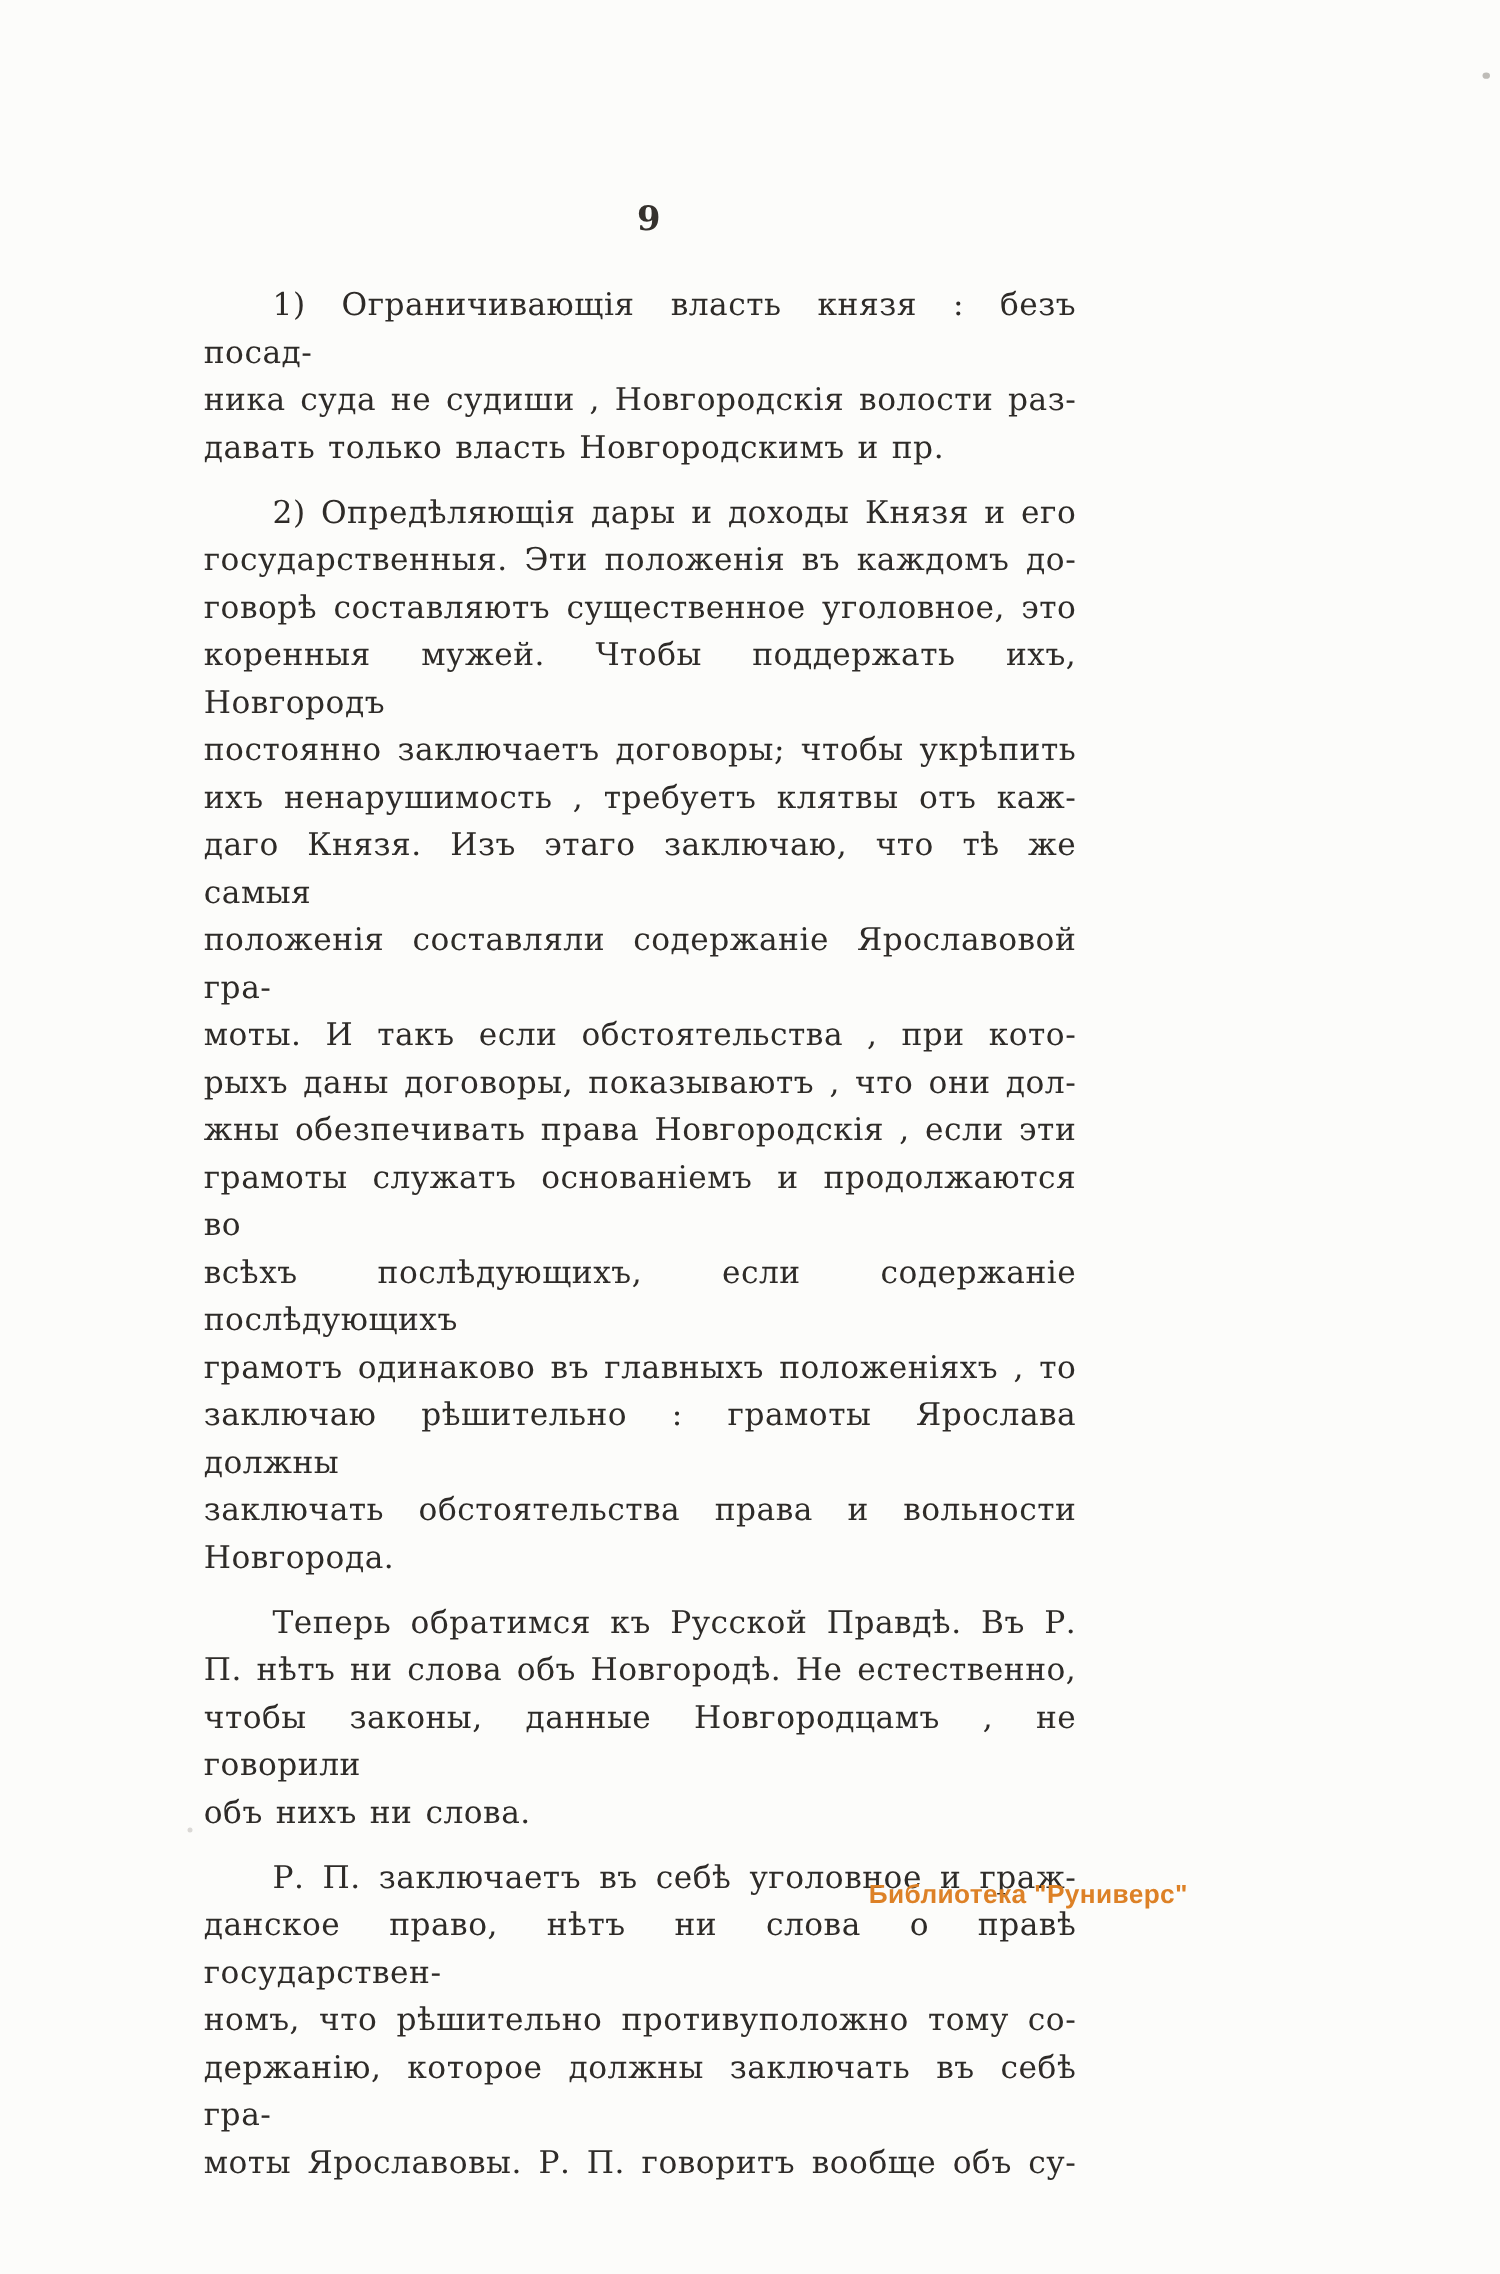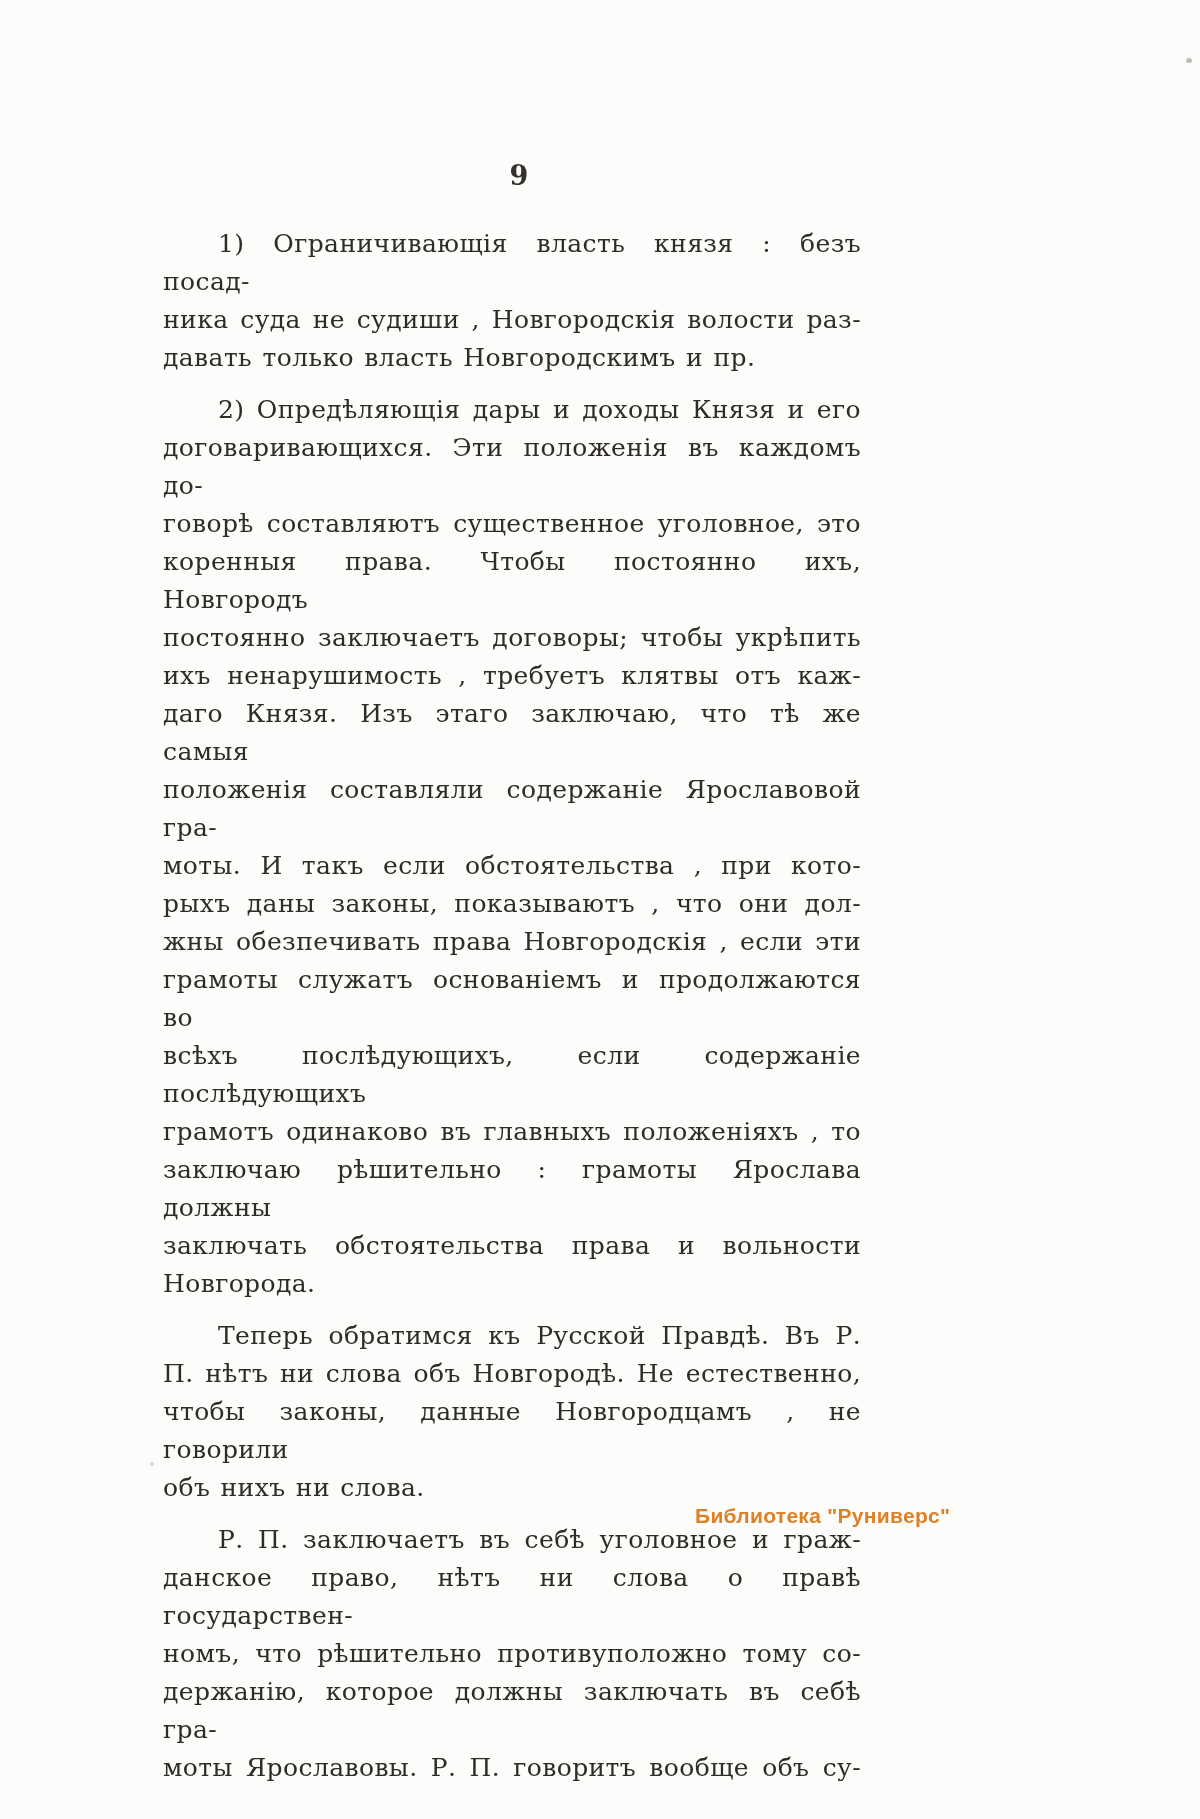--- a/index.html
+++ b/index.html
@@ -78,29 +78,29 @@
 <main class="page-inner">
   <div class="page-number">9</div>
   <div class="text-block">
       <div class="paragraph">
         <div class="line first">1) Ограничивающія власть князя : безъ посад-</div>
         <div class="line">ника суда не судиши , Новгородскія волости раз-</div>
         <div class="line last-left">давать только власть Новгородскимъ и пр.</div>
       </div>
       <div class="paragraph">
         <div class="line first">2) Опредѣляющія дары и доходы Князя и его</div>
-        <div class="line">договаривающихся. Эти положенія въ каждомъ до-</div>
+        <div class="line">государственныя. Эти положенія въ каждомъ до-</div>
         <div class="line">говорѣ составляютъ существенное уголовное, это</div>
-        <div class="line">коренныя права. Чтобы постоянно ихъ, Новгородъ</div>
+        <div class="line">коренныя мужей. Чтобы поддержать ихъ, Новгородъ</div>
         <div class="line">постоянно заключаетъ договоры; чтобы укрѣпить</div>
         <div class="line">ихъ ненарушимость , требуетъ клятвы отъ каж-</div>
         <div class="line">даго Князя. Изъ этаго заключаю, что тѣ же самыя</div>
         <div class="line">положенія составляли содержаніе Ярославовой гра-</div>
         <div class="line">моты. И такъ если обстоятельства , при кото-</div>
-        <div class="line">рыхъ даны законы, показываютъ , что они дол-</div>
+        <div class="line">рыхъ даны договоры, показываютъ , что они дол-</div>
         <div class="line">жны обезпечивать права Новгородскія , если эти</div>
         <div class="line">грамоты служатъ основаніемъ и продолжаются во</div>
         <div class="line">всѣхъ послѣдующихъ, если содержаніе послѣдующихъ</div>
         <div class="line">грамотъ одинаково въ главныхъ положеніяхъ , то</div>
         <div class="line">заключаю рѣшительно : грамоты Ярослава должны</div>
         <div class="line">заключать обстоятельства права и вольности</div>
         <div class="line last-left">Новгорода.</div>
       </div>
       <div class="paragraph">
         <div class="line first">Теперь обратимся къ Русской Правдѣ. Въ Р.</div>

